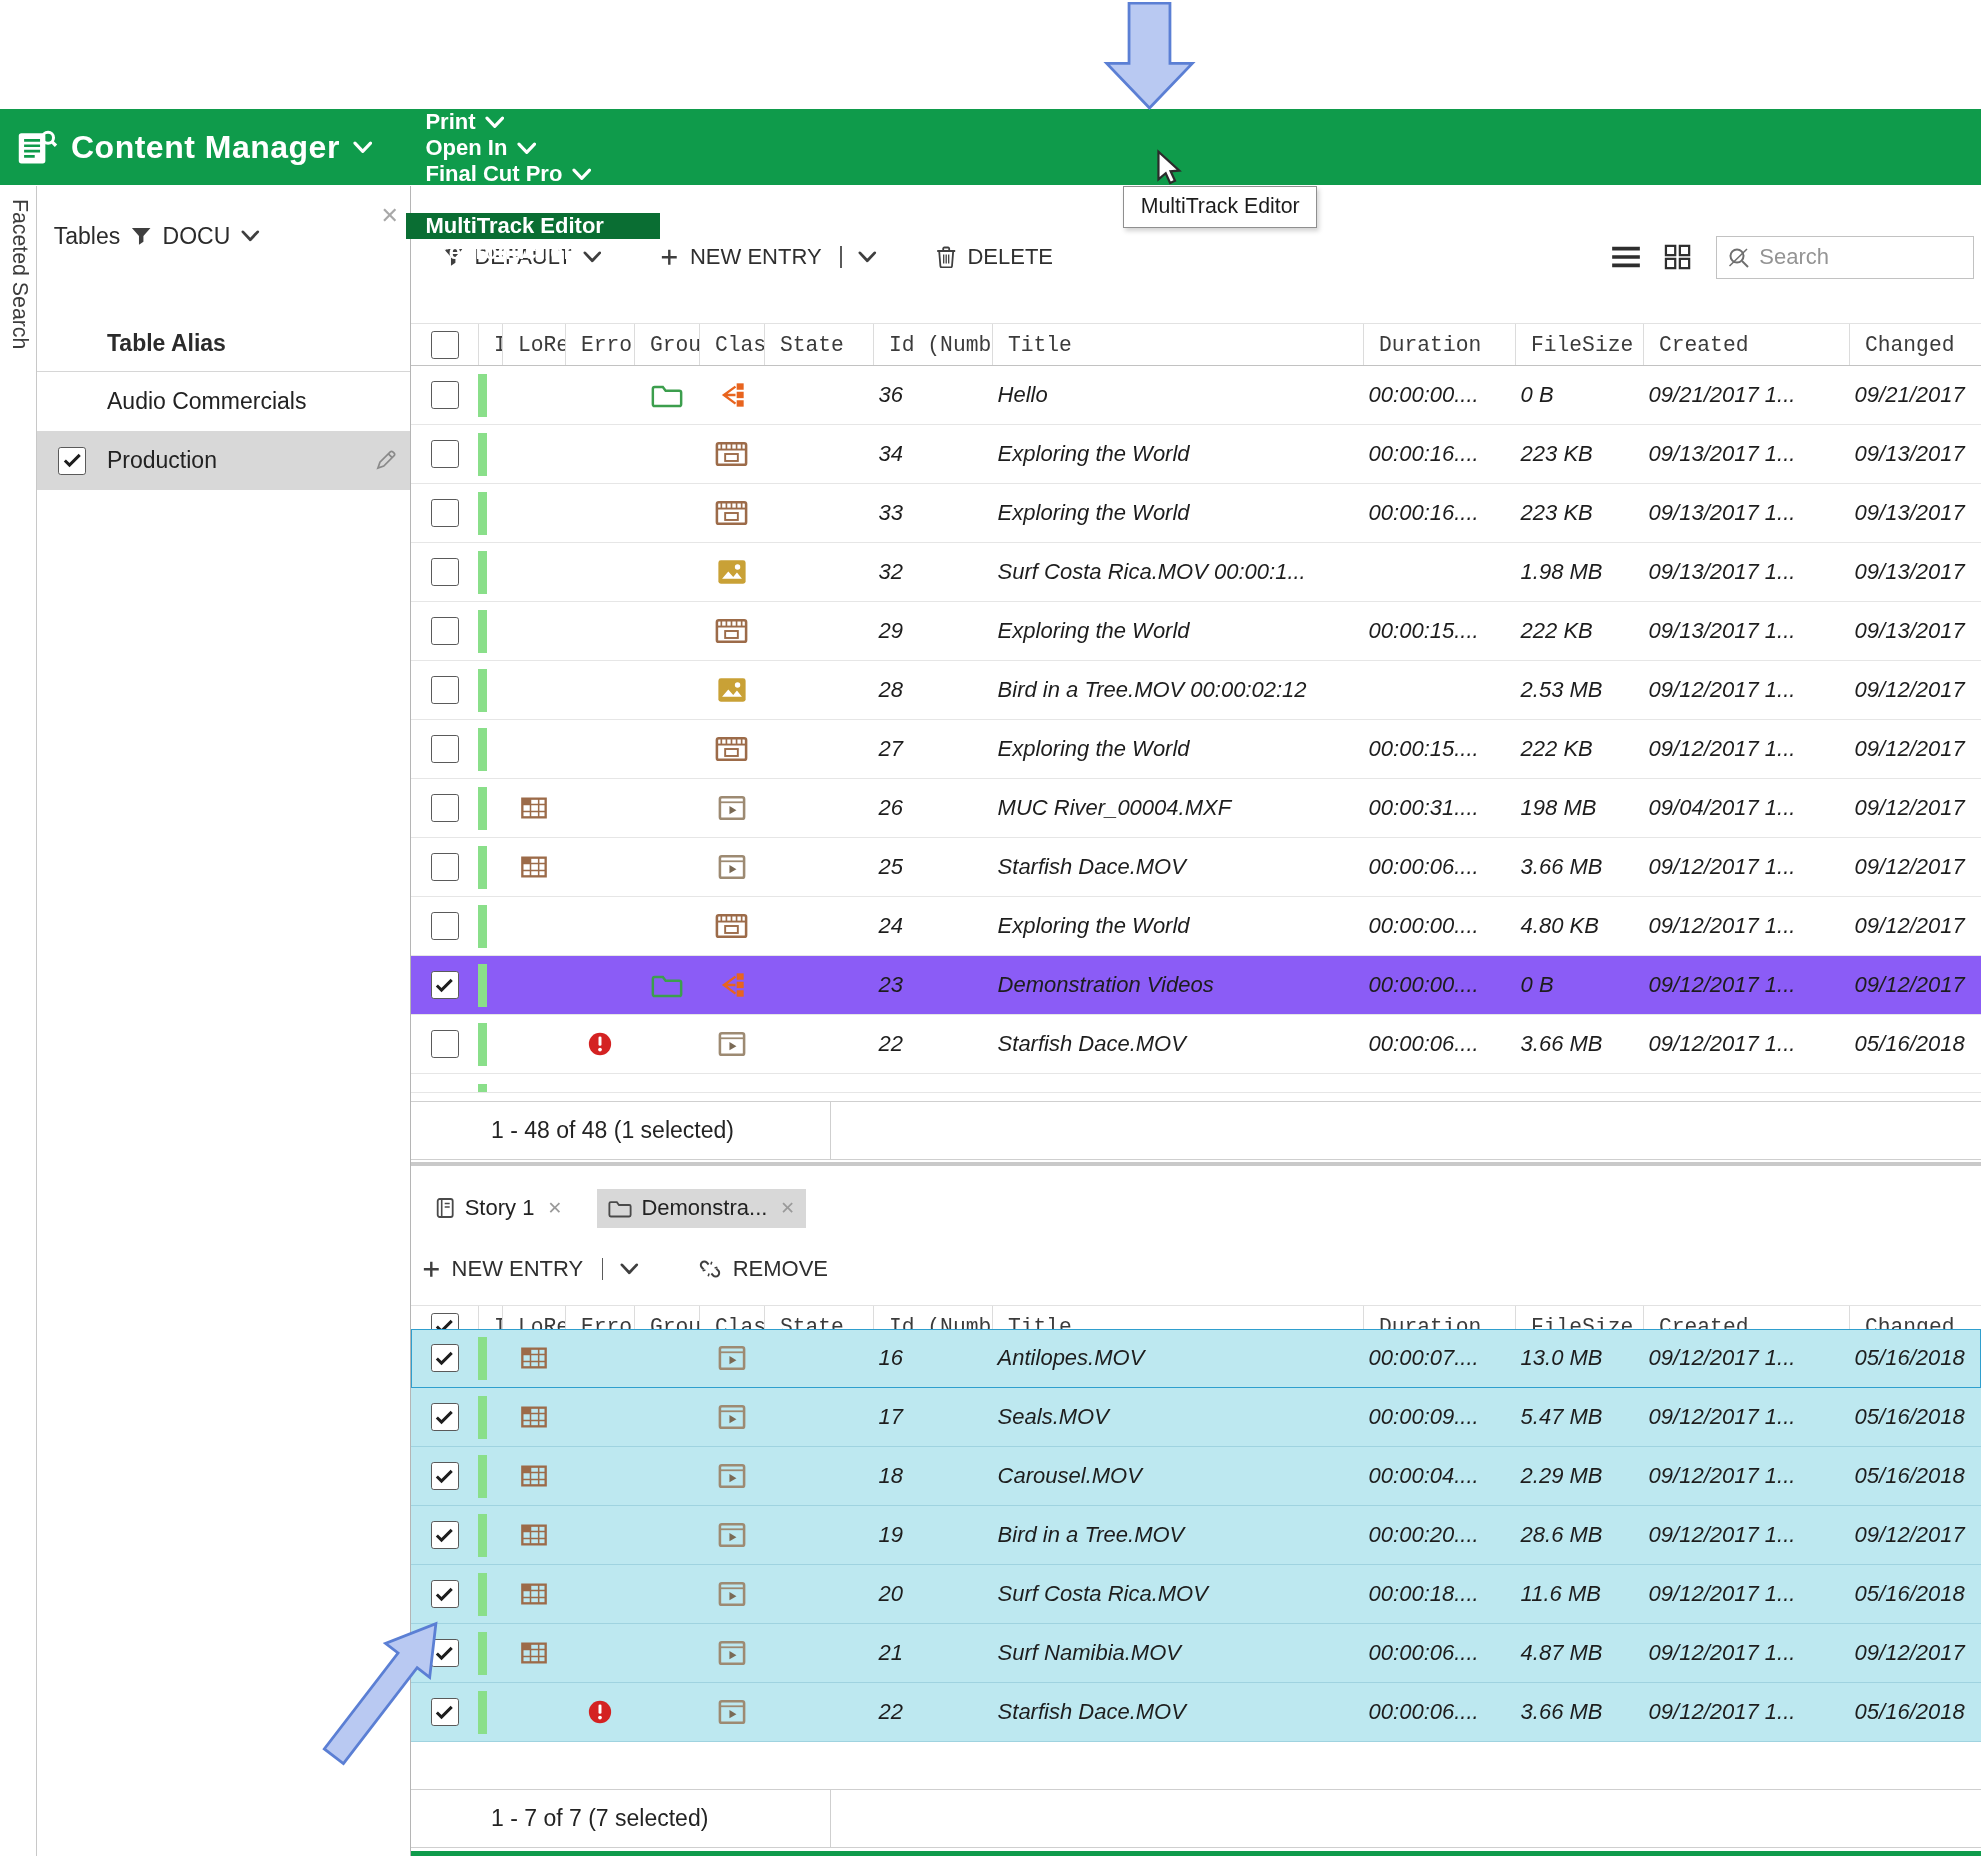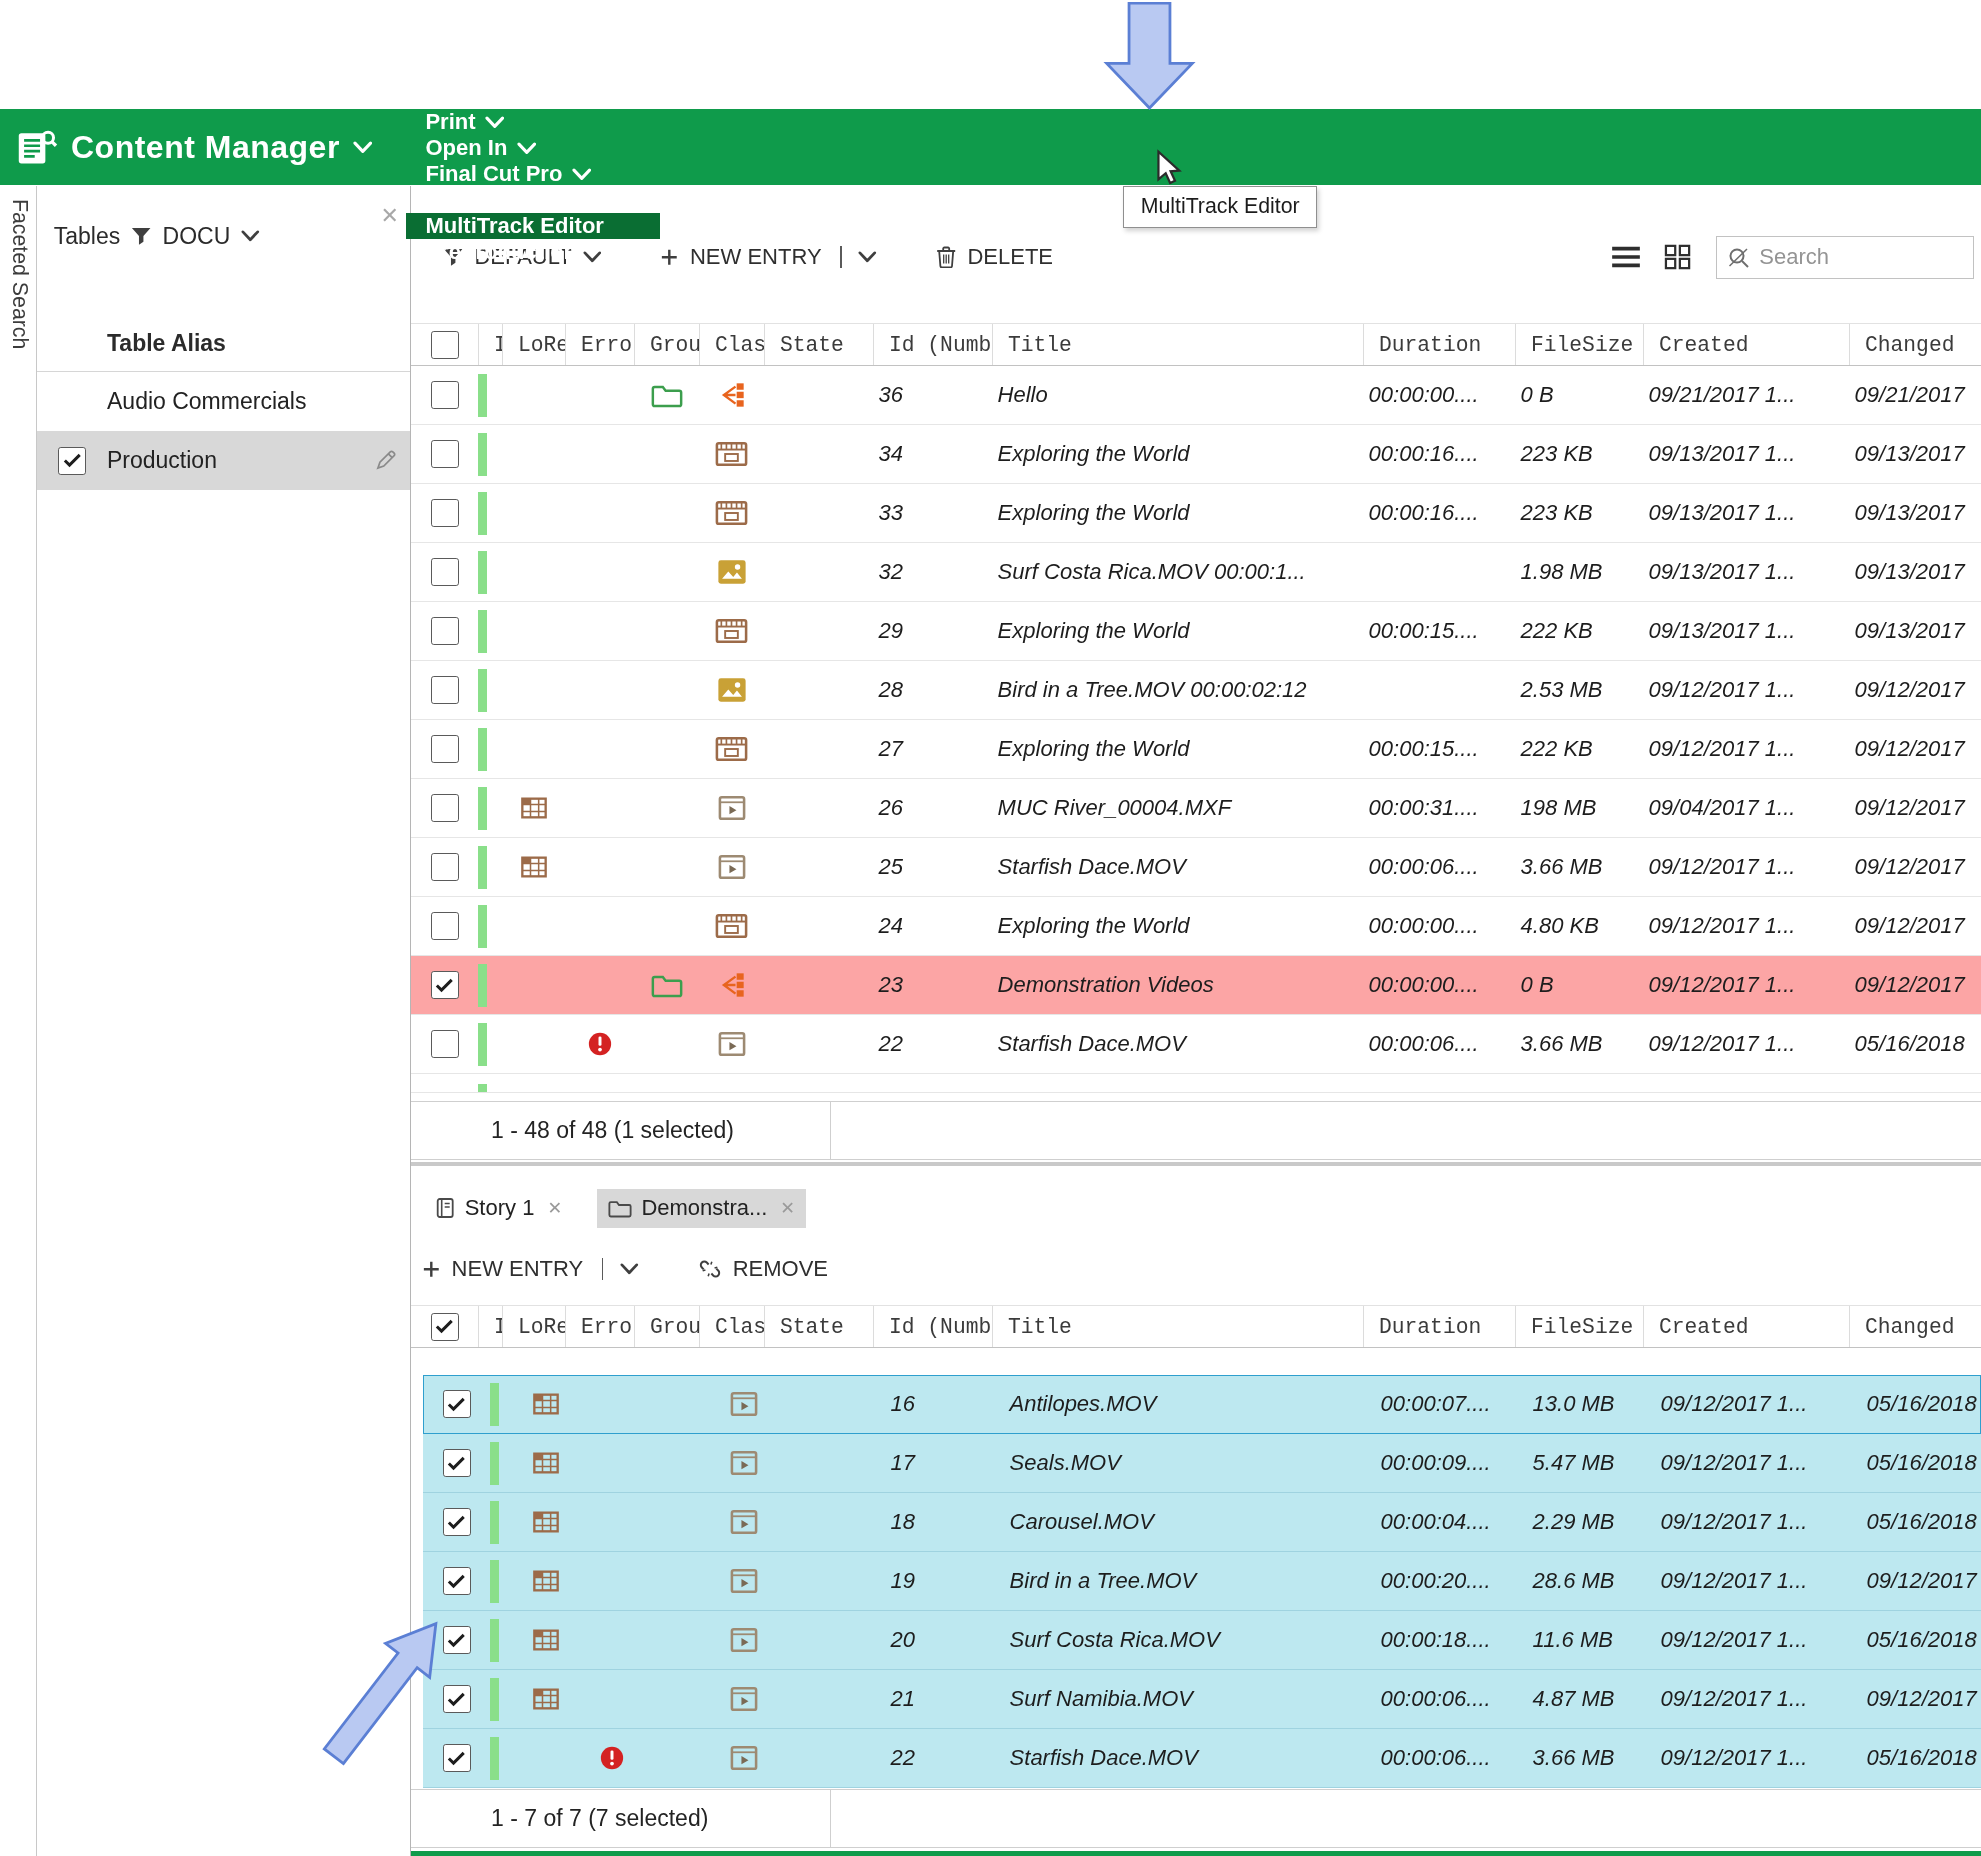--- a/index.html
+++ b/index.html
@@ -78,23 +78,23 @@
           grid-template-columns:67px 24px 63px 69px 65px 65px 109px 119px 371px 152px 128px 206px minmax(0,1fr); }
   .thead { position:absolute; left:0; right:0; height:43px; align-items:center;
            border-top:0.9px solid #e2e2e2; border-bottom:0.9px solid #c2c2c2;
            font-size:21.3px; color:#3b3b3b; background:#fff; }
   #thead1 { top:137px; }
   #thead2 { top:1119px; }
   .hc { border-left:0.9px solid #dcdcdc; height:100%; display:flex; align-items:center;
         padding-left:15px; white-space:nowrap; overflow:hidden;font-family:Liberation Mono, monospace; }
   .tbody { position:absolute; left:0; right:0;font-style:italic; }
   #tbody1 { top:180px; }
-  #tbody2 { top:1189px;margin-left:12px; }
+  #tbody2 { top:1143px; }
   .trow { height:59px; align-items:center; border-bottom:0.9px solid #e6e6e6; background:#fff; }
-  .trow.sel { background:#fca5a5; }
+  .trow.sel { background:#8b5cf6; }
   #tbody2 .trow { background:#bde8f0; border-bottom:0.9px solid #9fd3e0; }
   #tbody2 .trow.focused { outline:1.9px solid #2f9fce; outline-offset:-1.9px; }
   .c { font-size:22px; white-space:nowrap; overflow:hidden; padding-left:5.6px; }
   .c-sel { display:flex; justify-content:center; padding-left:0; }
   .c-in { display:flex; padding-left:0; }
   .ci { display:flex; justify-content:center; padding-left:0; }
   .bar { width:9.3px; height:43px; background:#8adf8a; display:inline-block; }
   .partial { position:absolute; top:892px; left:0; right:0; height:15px; overflow:hidden;
              align-items:start; }
   .partial .bar { margin-top:5.6px; }

